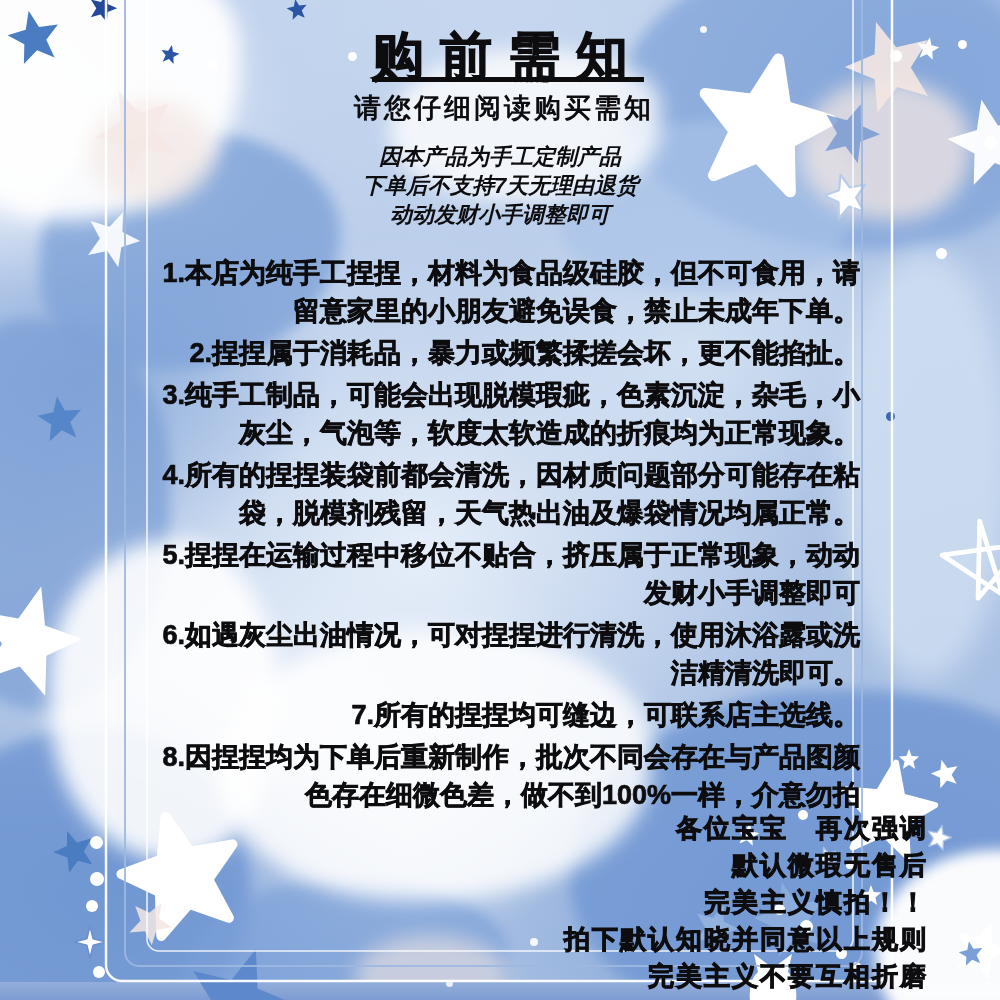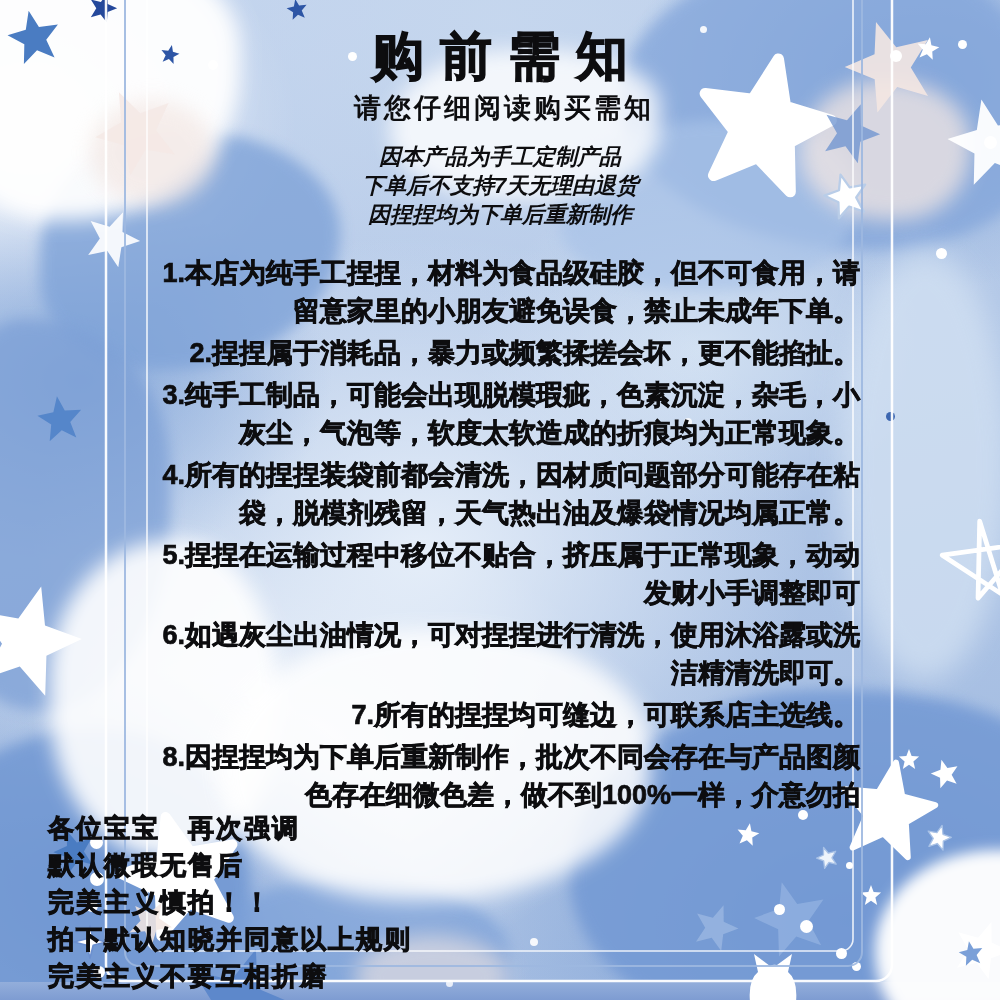--- a/index.html
+++ b/index.html
@@ -41,29 +41,29 @@
   .pk3{left:355px;top:935px;width:155px;height:85px;opacity:.6;border-radius:50%;}
   .bottom-band{position:absolute;left:0;top:982px;width:1000px;height:18px;
     background:linear-gradient(#93aedb,#7e9cd2);}
 
   .deco,.frame{position:absolute;left:0;top:0;}
   .dot{position:absolute;border-radius:50%;background:#fff;}
 
   
   .txt{position:absolute;color:#0d0d0f;}
   .title{left:0;top:22px;width:1000px;text-align:center;font-size:52px;font-weight:900;
-         letter-spacing:16px;text-indent:16px;-webkit-text-stroke:1.2px #0d0d0f;}
+         letter-spacing:16px;text-indent:16px;text-decoration:underline;-webkit-text-stroke:1.2px #0d0d0f;}
   .subtitle{left:0;top:86px;width:1000px;text-align:center;font-size:27px;font-weight:700;letter-spacing:3px;}
   .intro{left:0;top:142px;width:1000px;text-align:center;font-size:22px;line-height:29px;font-weight:600;font-style:italic;}
   .intro p{margin:0;}
   .rules{left:150px;top:250px;width:714px;font-size:27px;line-height:38px;font-weight:700;
          -webkit-text-stroke:.7px #0d0d0f;text-align:left;}
   .rules p{margin:4px;text-align:right;}
-  .footer{left:0;top:810px;width:928px;text-align:left;font-size:26px;line-height:37px;
-          font-weight:900;letter-spacing:2px;padding-left:48px;-webkit-text-stroke:1px #0d0d0f;}
+  .footer{left:0;top:810px;width:928px;text-align:right;font-size:26px;line-height:37px;
+          font-weight:900;letter-spacing:2px;-webkit-text-stroke:1px #0d0d0f;}
   .footer p{margin:0;}
 </style>
 </head>
 <body>
 
 <div class="canvas">
 
   <div class="bg-base"></div>
   <div class="patch p1"></div>
   <div class="patch p2"></div>
@@ -151,21 +151,21 @@
     <rect x="125" y="-40" width="737" height="1006" rx="14" fill="none" stroke="#9db8e0" stroke-width="2" opacity=".9"></rect>
     <rect x="147" y="-40" width="706" height="991" rx="12" fill="none" stroke="#ffffff" stroke-width="1.6" opacity=".85"></rect>
   </svg>
 
   <h1 class="txt title" style="margin:0">购前需知</h1>
   <p class="txt subtitle" style="margin:4px">请您仔细阅读购买需知</p>
 
   <div class="txt intro">
     <p>因本产品为手工定制产品</p>
     <p>下单后不支持7天无理由退货</p>
-    <p>因捏捏均为下单后重新制作</p>
+    <p>动动发财小手调整即可</p>
   </div>
 
   <div class="txt rules">
     <p>1.本店为纯手工捏捏，材料为食品级硅胶，但不可食用，请留意家里的小朋友避免误食，禁止未成年下单。</p>
     <p>2.捏捏属于消耗品，暴力或频繁揉搓会坏，更不能掐扯。</p>
     <p>3.纯手工制品，可能会出现脱模瑕疵，色素沉淀，杂毛，小灰尘，气泡等，软度太软造成的折痕均为正常现象。</p>
     <p>4.所有的捏捏装袋前都会清洗，因材质问题部分可能存在粘袋，脱模剂残留，天气热出油及爆袋情况均属正常。</p>
     <p>5.捏捏在运输过程中移位不贴合，挤压属于正常现象，动动发财小手调整即可</p>
     <p>6.如遇灰尘出油情况，可对捏捏进行清洗，使用沐浴露或洗洁精清洗即可。</p>
     <p>7.所有的捏捏均可缝边，可联系店主选线。</p>

